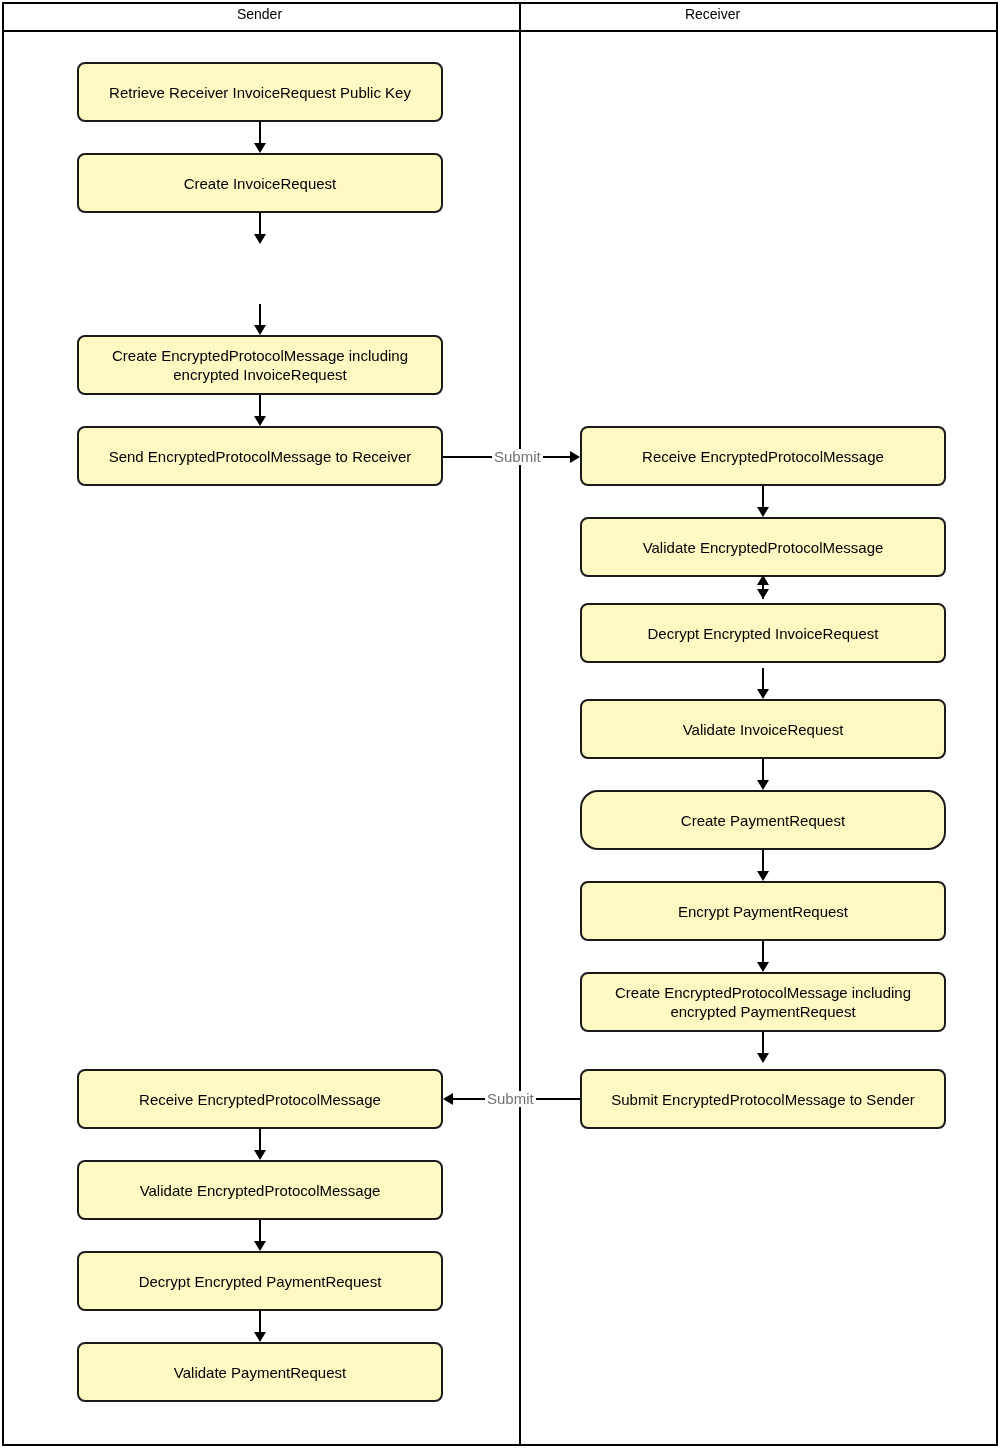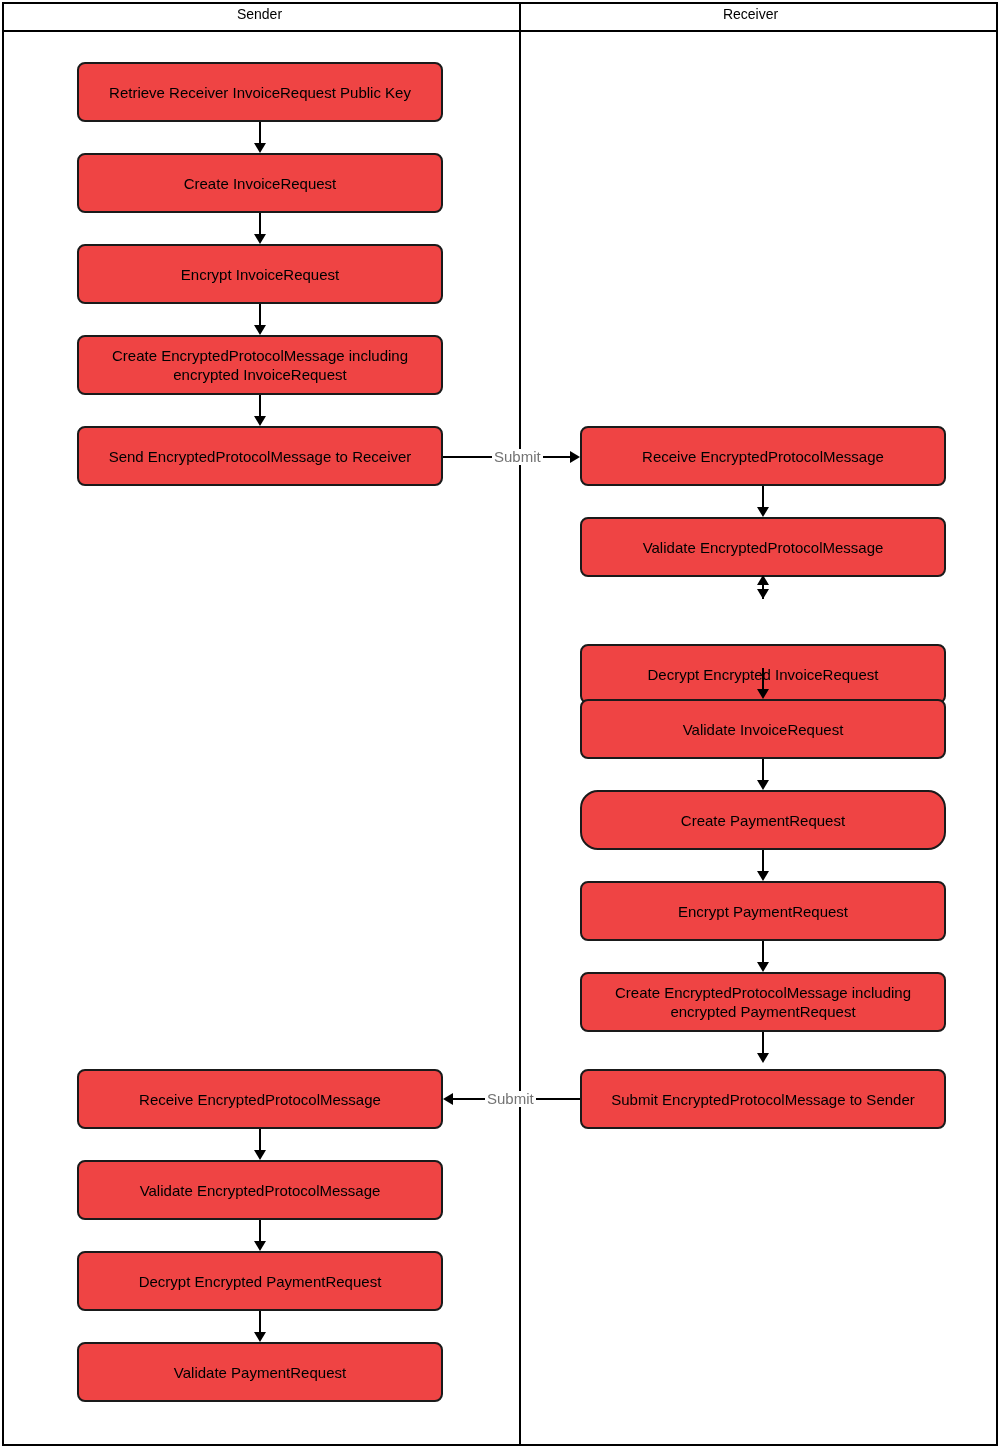--- a/index.html
+++ b/index.html
@@ -45,40 +45,40 @@
     position: absolute;
     top: 0;
     height: 28px;
     line-height: 28px;
     text-align: center;
     font-size: 14px;
     color: #000000;
     white-space: nowrap;
   }
   .lane-title.sender   { left: 0px;   width: 519px; }
-  .lane-title.receiver { left: 540px; width: 421px; }
+  .lane-title.receiver { left: 502px; width: 421px; }
 
   
   .lane-divider {
     position: absolute;
     left: 519px;
     top: 2px;
     width: 2px;
     height: 1444px;
     background: #000000;
   }
 
   
   .node {
     position: absolute;
     width: 366px;
     height: 60px;
     border: 2px solid #1a1a1a;
     border-radius: 8px;
-    background: #ef4444;
+    background: #fef9c3;
     box-sizing: border-box;
     display: flex;
     align-items: center;
     justify-content: center;
     text-align: center;
     font-size: 15px;
     line-height: 19px;
     color: #000000;
     padding: 0 8px;
   }
@@ -157,23 +157,20 @@
   <div class="vline" style="left:259px; top:122px; height:22px;"></div>
   <div class="arrowhead arrow-down" style="left:254px; top:143px;"></div>
 
   <div class="node lane-sender" style="top:153px;">
     <span class="node-label">Create InvoiceRequest</span>
   </div>
 
   <div class="vline" style="left:259px; top:213px; height:22px;"></div>
   <div class="arrowhead arrow-down" style="left:254px; top:234px;"></div>
 
-  <div class="node lane-sender" style="top:244px;">
-    <span class="node-label">Encrypt InvoiceRequest</span>
-  </div>
 
   <div class="vline" style="left:259px; top:304px; height:22px;"></div>
   <div class="arrowhead arrow-down" style="left:254px; top:325px;"></div>
 
   <div class="node lane-sender" style="top:335px;">
     <span class="node-label">Create EncryptedProtocolMessage including encrypted InvoiceRequest</span>
   </div>
 
   <div class="vline" style="left:259px; top:395px; height:22px;"></div>
   <div class="arrowhead arrow-down" style="left:254px; top:416px;"></div>
@@ -194,21 +191,21 @@
   <div class="arrowhead arrow-down" style="left:757px; top:507px;"></div>
 
   <div class="node lane-receiver" style="top:517px;">
     <span class="node-label">Validate EncryptedProtocolMessage</span>
   </div>
 
   <div class="vline" style="left:762px; top:577px; height:22px;"></div>
   <div class="arrowhead arrow-up" style="left:757px; top:575px;"></div>
   <div class="arrowhead arrow-down" style="left:757px; top:589px;"></div>
 
-  <div class="node lane-receiver" style="top:644px;align-items:center;">
+  <div class="node lane-receiver" style="top:603px;align-items:center;">
     <span class="node-label">Decrypt Encrypted InvoiceRequest</span>
   </div>
 
   <div class="vline" style="left:762px; top:668px; height:22px;"></div>
   <div class="arrowhead arrow-down" style="left:757px; top:689px;"></div>
 
   <div class="node lane-receiver" style="top:699px;">
     <span class="node-label">Validate InvoiceRequest</span>
   </div>
 

